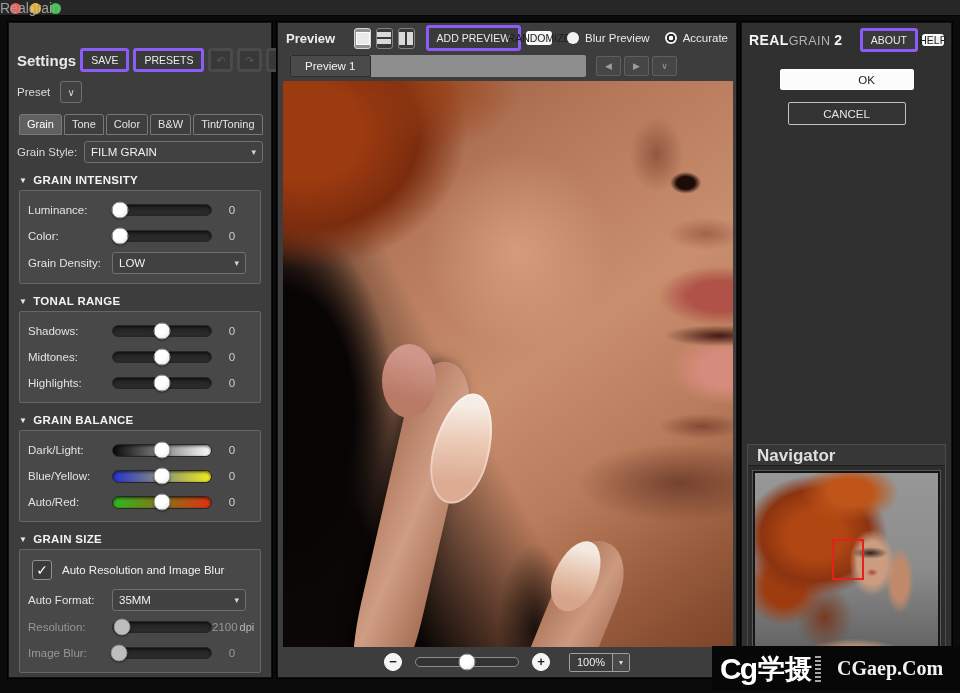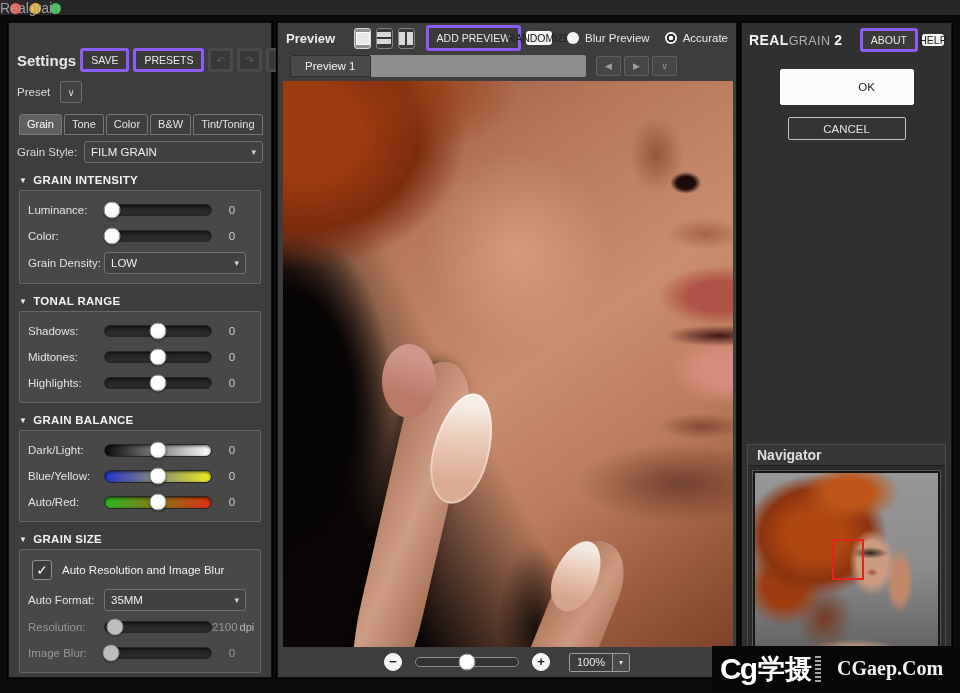--- a/index.html
+++ b/index.html
@@ -44,21 +44,21 @@
   .tabs-lead{width:5px;height:20px;background:#9c9c9c;border-radius:2px 0 0 2px;margin-right:2px;}
   .tab{font-size:11px;color:#e3e3e3;background:#3e3e3e;border:1px solid #787878;padding:3px 7px 4px;border-radius:3px 3px 0 0;margin-right:2px;white-space:nowrap;}
   .tab.active{background:#606060;color:#ffffff;}
   .gs-row{display:flex;align-items:center;margin-top:6px;}
   .gs-row .glabel{font-size:11.5px;color:#dcdcdc;margin-right:7px;white-space:nowrap;}
   .gs-row .select{flex:1;}
   .sec{display:flex;align-items:center;margin:11px 2px 4px;color:#f3f3f3;font-weight:700;font-size:11.5px;letter-spacing:.3px;}
   .sec .tri{font-size:8px;margin-right:6px;color:#eaeaea;}
   .gbox{border:1px solid #666666;background:#484848;border-radius:2px;padding:6px 8px;margin:0 2px;}
   .srow{display:flex;align-items:center;height:26px;}
-  .slabel{width:76px;font-size:11.5px;color:#e2e2e2;white-space:nowrap;}
+  .slabel{width:84px;font-size:11.5px;color:#e2e2e2;white-space:nowrap;}
   .slabel.dim,.sval.dim{color:#979797;}
   .track{position:relative;flex:1;height:12px;border-radius:6px;background:linear-gradient(#202020,#2f2f2f);border:1px solid #262626;box-shadow:inset 0 1px 3px rgba(0,0,0,.65);}
   .track.grad{height:13px;border-radius:7px;}
   .thumb{position:absolute;top:50%;width:17px;height:17px;border-radius:50%;background:radial-gradient(circle at 38% 32%, #ffffff 45%, #e2e2e2);border:1px solid #9a9a9a;transform:translate(-50%,-50%);box-shadow:0 1px 2px rgba(0,0,0,.55);}
   .thumb.dim{background:#bdbdbd;border-color:#8a8a8a;}
   .sval{width:40px;text-align:center;font-size:11.5px;color:#cfcfcf;}
   .sval .unit{font-weight:400;color:#b9b9b9;font-size:11px;margin-left:2px;text-align:right;}
   .dens-row{display:flex;align-items:center;height:28px;}
   .dens-row .select{flex:1;margin-right:6px;}
   .cbrow{display:flex;align-items:center;height:28px;margin-bottom:2px;}
@@ -117,24 +117,24 @@
   .zoombox{display:flex;height:19px;border:1px solid #9e9e9e;border-radius:2px;overflow:hidden;margin-left:6px;}
   .zval{background:#3c3c3c;color:#ededed;font-size:11px;padding:0 7px;line-height:17px;}
   .zchev{width:17px;background:#494949;border-left:1px solid #9e9e9e;color:#dddddd;font-size:8px;line-height:17px;text-align:center;}
 
   
   .rp-head{display:flex;align-items:center;height:34px;padding:0 7px;gap:4px;}
   .logo{margin-right:auto;white-space:nowrap;letter-spacing:.4px;}
   .logo .lg-real{font-size:14px;font-weight:700;color:#f4f4f4;}
   .logo .lg-grain{font-size:12.5px;font-weight:400;color:#b2b2b2;}
   .logo .lg-num{font-size:14px;font-weight:700;color:#f4f4f4;margin-left:4px;}
-  .rp-ok{display:flex;align-items:center;justify-content:center;margin:12px auto 0;width:134px;height:36px;background:#fcfcfc;color:#1c1c1c;font-size:11.5px;border:1px solid #ffffff;border-radius:2px;padding-left:40px;}
+  .rp-ok{display:flex;align-items:center;justify-content:center;margin:12px auto 0;width:134px;height:21px;background:#fcfcfc;color:#1c1c1c;font-size:11.5px;border:1px solid #ffffff;border-radius:2px;padding-left:40px;}
   .rp-cancel{display:flex;align-items:center;justify-content:center;margin:12px auto 0;width:118px;height:23px;background:#343434;color:#e4e4e4;font-size:11.5px;border:1px solid #c2c2c2;border-radius:2px;}
   .navg{position:absolute;left:5px;right:5px;top:421px;height:232px;background:#2c2c2c;border:1px solid #4c4c4c;}
-  .navg-title{height:21px;line-height:21px;padding:0 9px;font-size:14px;font-weight:700;color:#dfdfdf;background:#373737;border-bottom:1px solid #1e1e1e;}
+  .navg-title{height:21px;line-height:21px;padding:0 9px;font-size:17px;font-weight:700;color:#dfdfdf;background:#373737;border-bottom:1px solid #1e1e1e;}
   .navg-body{position:absolute;left:4px;right:4px;top:25px;bottom:4px;background:#151515;border:1px solid #575757;}
   .nav-photo{position:absolute;inset:2px;
     background:
       radial-gradient(ellipse 13% 4% at 63% 41%, rgba(28,20,18,.9), rgba(28,20,18,0) 75%),
       radial-gradient(ellipse 4% 2.5% at 64% 51%, rgba(165,60,50,.9), rgba(165,60,50,0) 80%),
       radial-gradient(ellipse 16% 22% at 64% 46%, #cb9c80 50%, rgba(203,156,128,0) 78%),
       radial-gradient(ellipse 10% 22% at 79% 55%, #c08a6a 45%, rgba(192,138,106,0) 78%),
       radial-gradient(ellipse 35% 20% at 52% 10%, #bf5518 35%, rgba(191,85,24,0) 76%),
       radial-gradient(ellipse 48% 38% at 33% 32%, #b04712 32%, #8c3310 62%, rgba(140,51,16,0) 82%),
       radial-gradient(ellipse 28% 26% at 16% 58%, #9d3c10 40%, rgba(157,60,16,0) 78%),

